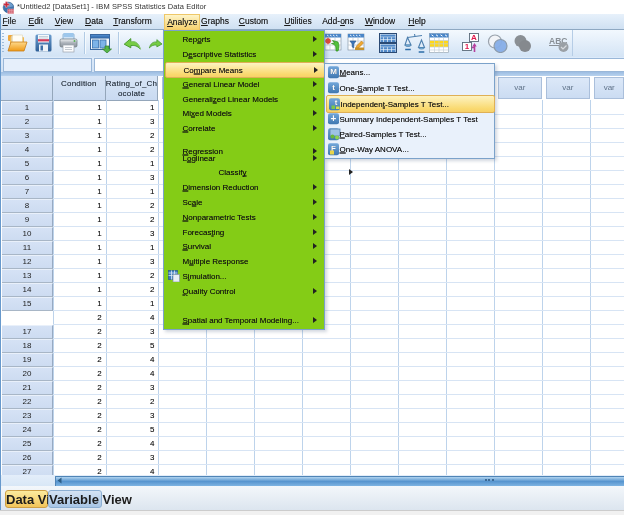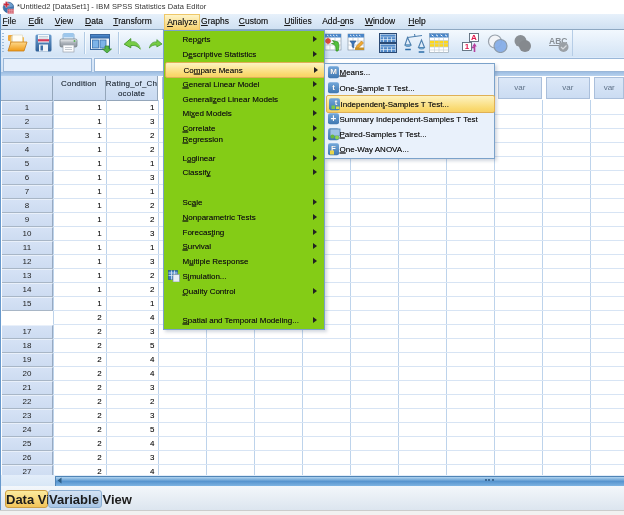--- a/index.html
+++ b/index.html
@@ -447,30 +447,34 @@
       <span class="arr"></span>
     </div>
 <div class="ddi" style="top:74.88px;">
       <span class="txt">Mi<u>x</u>ed Models</span>
       <span class="arr"></span>
     </div>
 <div class="ddi" style="top:89.65px;">
       <span class="txt"><u>C</u>orrelate</span>
       <span class="arr"></span>
     </div>
-<div class="ddi" style="top:101px;text-decoration:underline;">
+<div class="ddi" style="top:113px;text-decoration:underline;">
       <span class="txt"><u>R</u>egression</span>
       <span class="arr"></span>
     </div>
 <div class="ddi" style="top:119.20px;">
       <span class="txt">L<u>o</u>glinear</span>
       <span class="arr"></span>
     </div>
-<div class="ddi" style="top:133.97px;">
+<div class="ddi" style="top:133.97px;margin-left:36px;">
       <span class="txt">Classif<u>y</u></span>
+      <span class="arr"></span>
+    </div>
+<div class="ddi" style="top:148.75px;">
+      <span class="txt"><u>D</u>imension Reduction</span>
       <span class="arr"></span>
     </div>
 <div class="ddi" style="top:163.53px;">
       <span class="txt">Sc<u>a</u>le</span>
       <span class="arr"></span>
     </div>
 <div class="ddi" style="top:178.30px;">
       <span class="txt"><u>N</u>onparametric Tests</span>
       <span class="arr"></span>
     </div>

